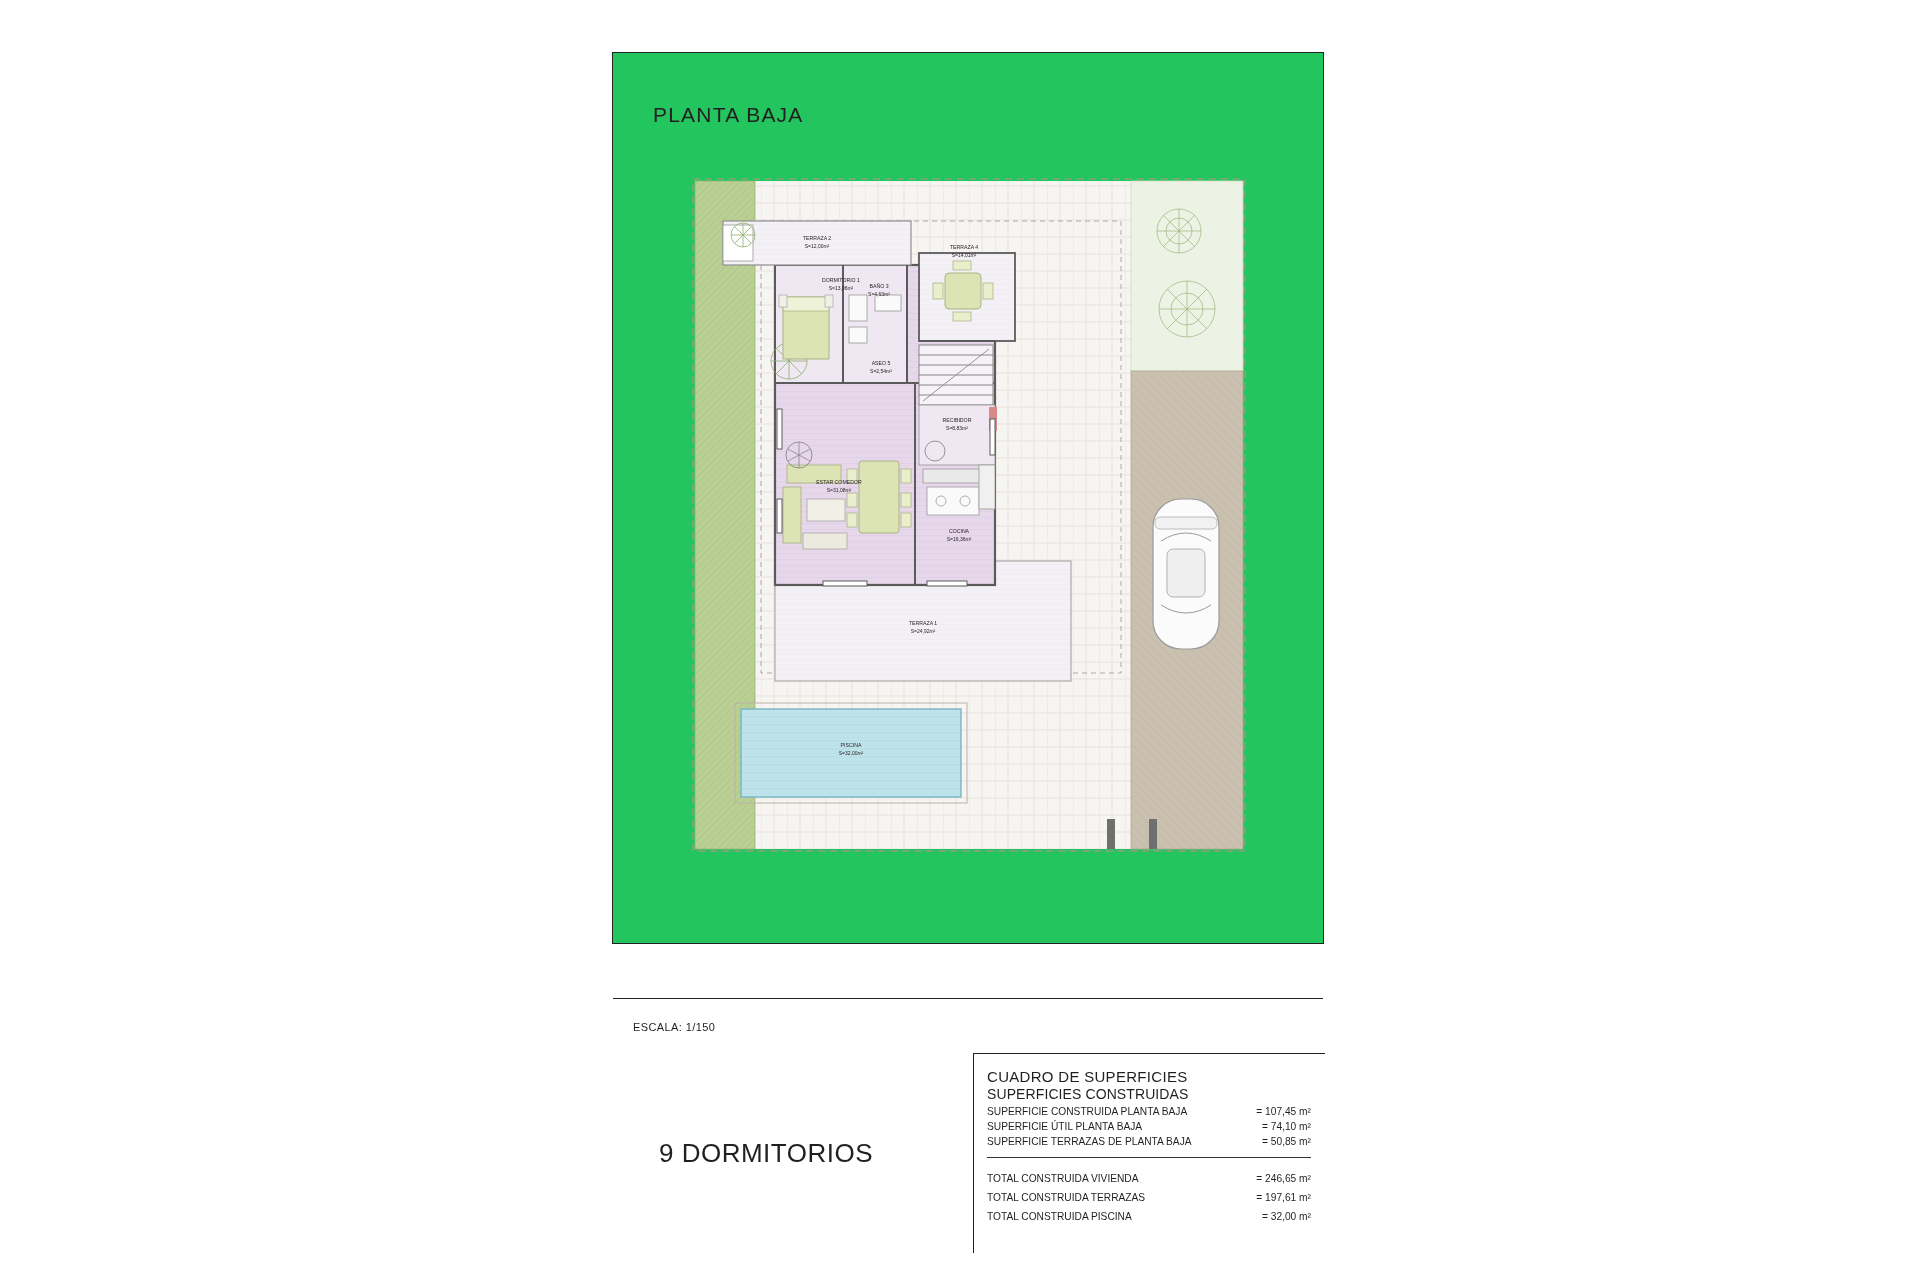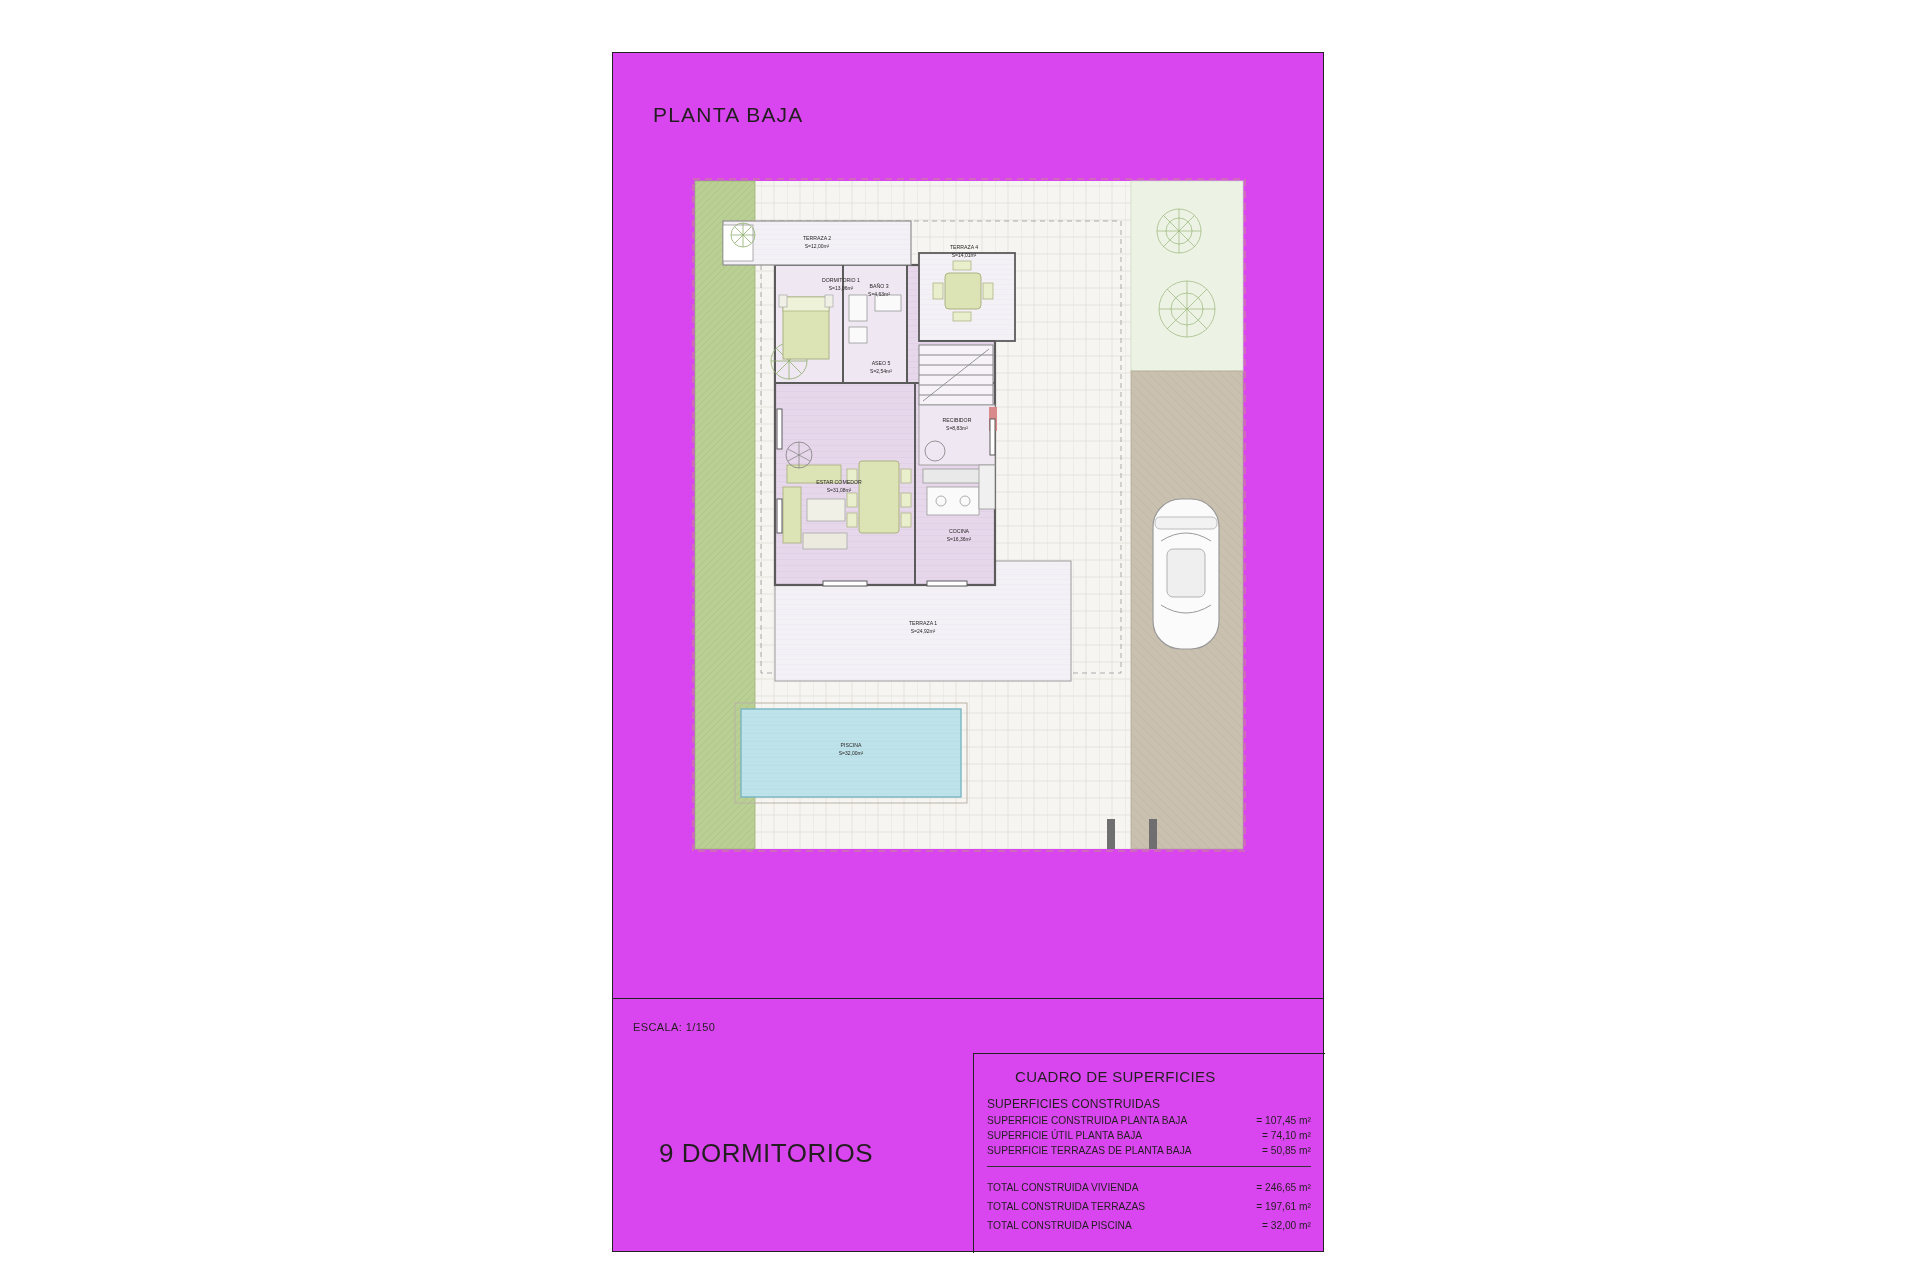--- a/index.html
+++ b/index.html
@@ -9,23 +9,23 @@
     width: 1920px;
     height: 1280px;
     font-family: "Liberation Sans", sans-serif;
     overflow: hidden;
   }
   #sheet {
     position: absolute;
     left: 612px;
     top: 52px;
     width: 712px;
-    height: 1200px;
+    height: 892px;
     border: 1.5px solid #222;
-    background: #d946ef;
+    background: #22c55e;
     box-sizing: border-box;
   }
   .title-planta {
     position: absolute;
     left: 40px;
     top: 50px;
     font-size: 21px;
     letter-spacing: 1.2px;
     color: #231f20;
   }
@@ -69,25 +69,24 @@
     position: absolute;
     left: 374px;
     top: 1015px;
     width: 324px;
     font-size: 10.5px;
     color: #231f20;
   }
   #cuadro .c-title {
     font-size: 15px;
     letter-spacing: .3px;
-    margin-left: 28px;
   }
   #cuadro .c-sub {
-    font-size: 12px;
-    margin-top: 12px;
+    font-size: 14px;
+    margin-top: 1px;
     letter-spacing: .1px;
   }
   .srow {
     display: flex;
     justify-content: space-between;
     margin-top: 4px;
     font-size: 10.2px;
   }
   .srow .lbl { white-space: nowrap; }
   .srow .val { white-space: nowrap; margin-left: 10px; }

